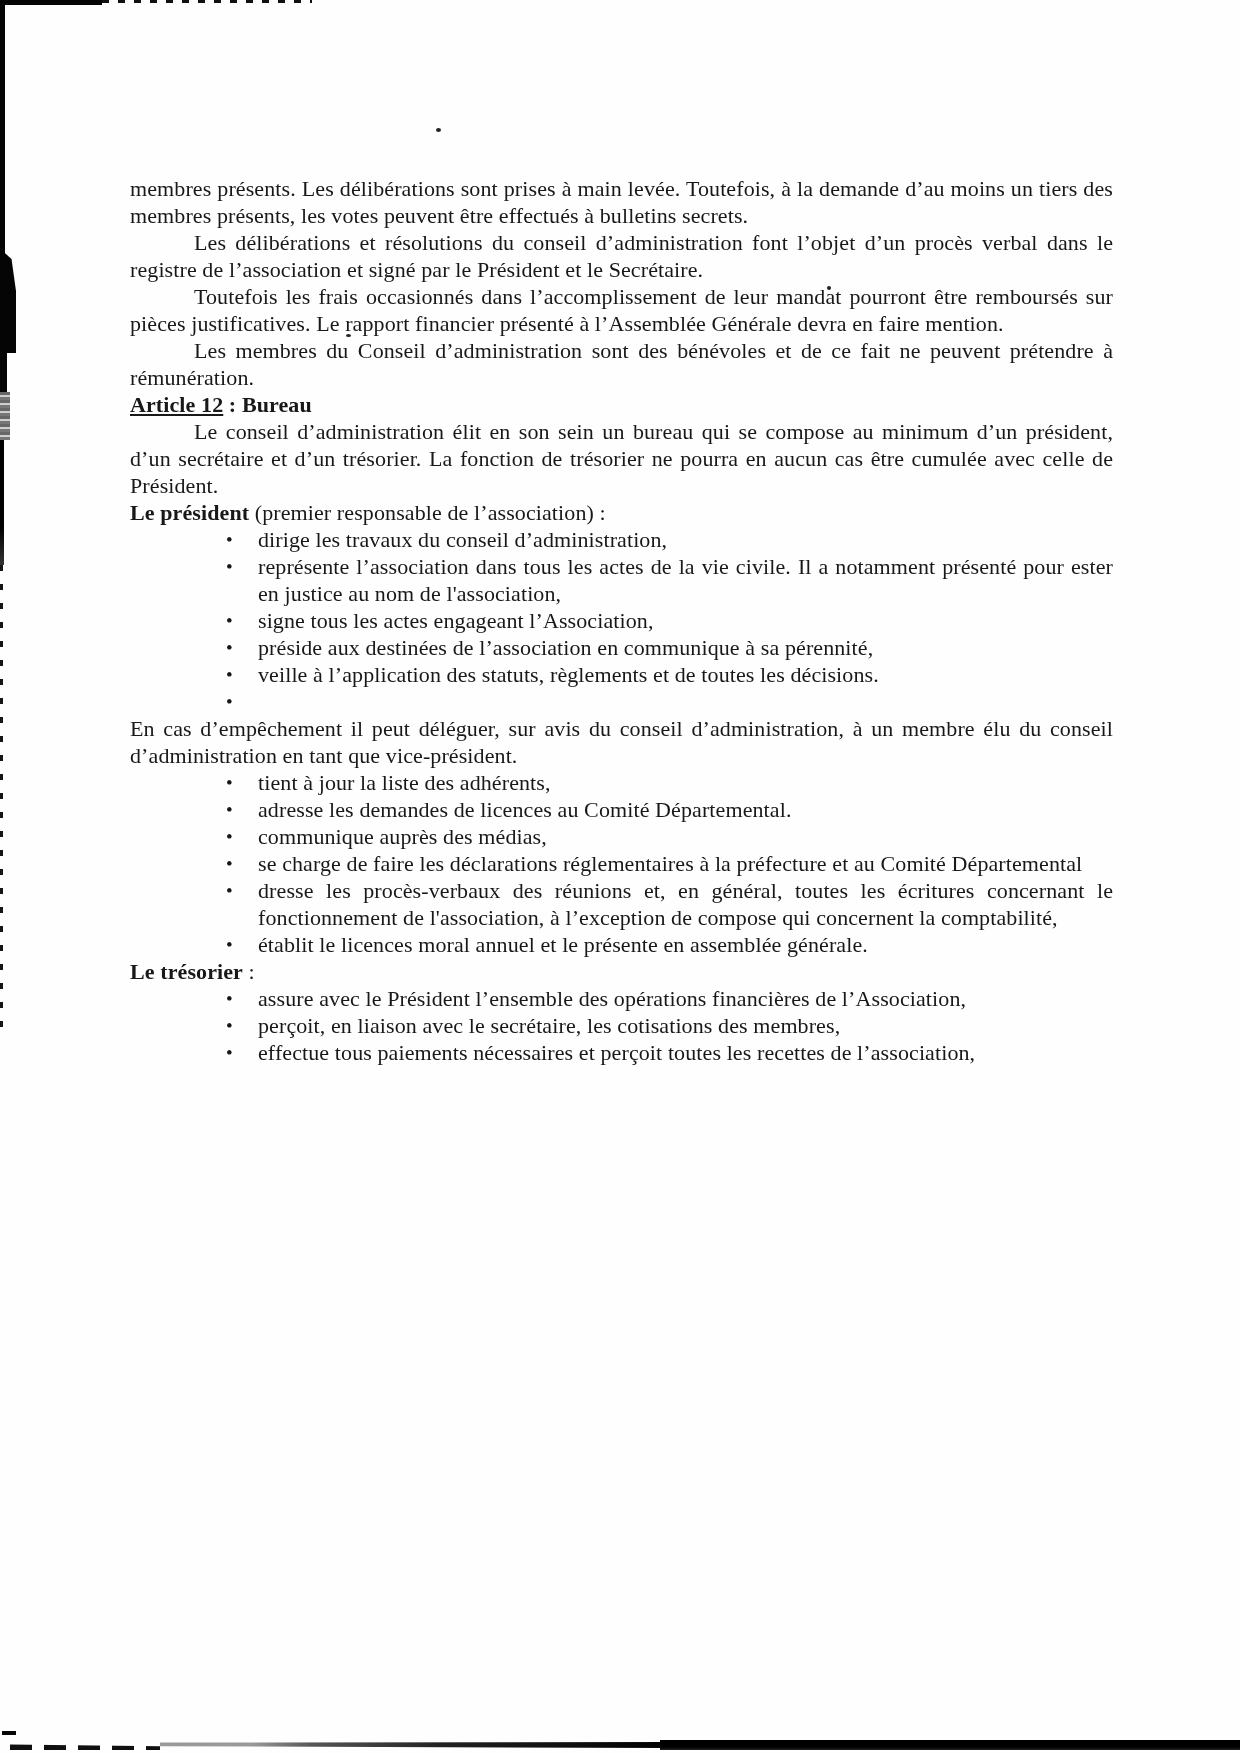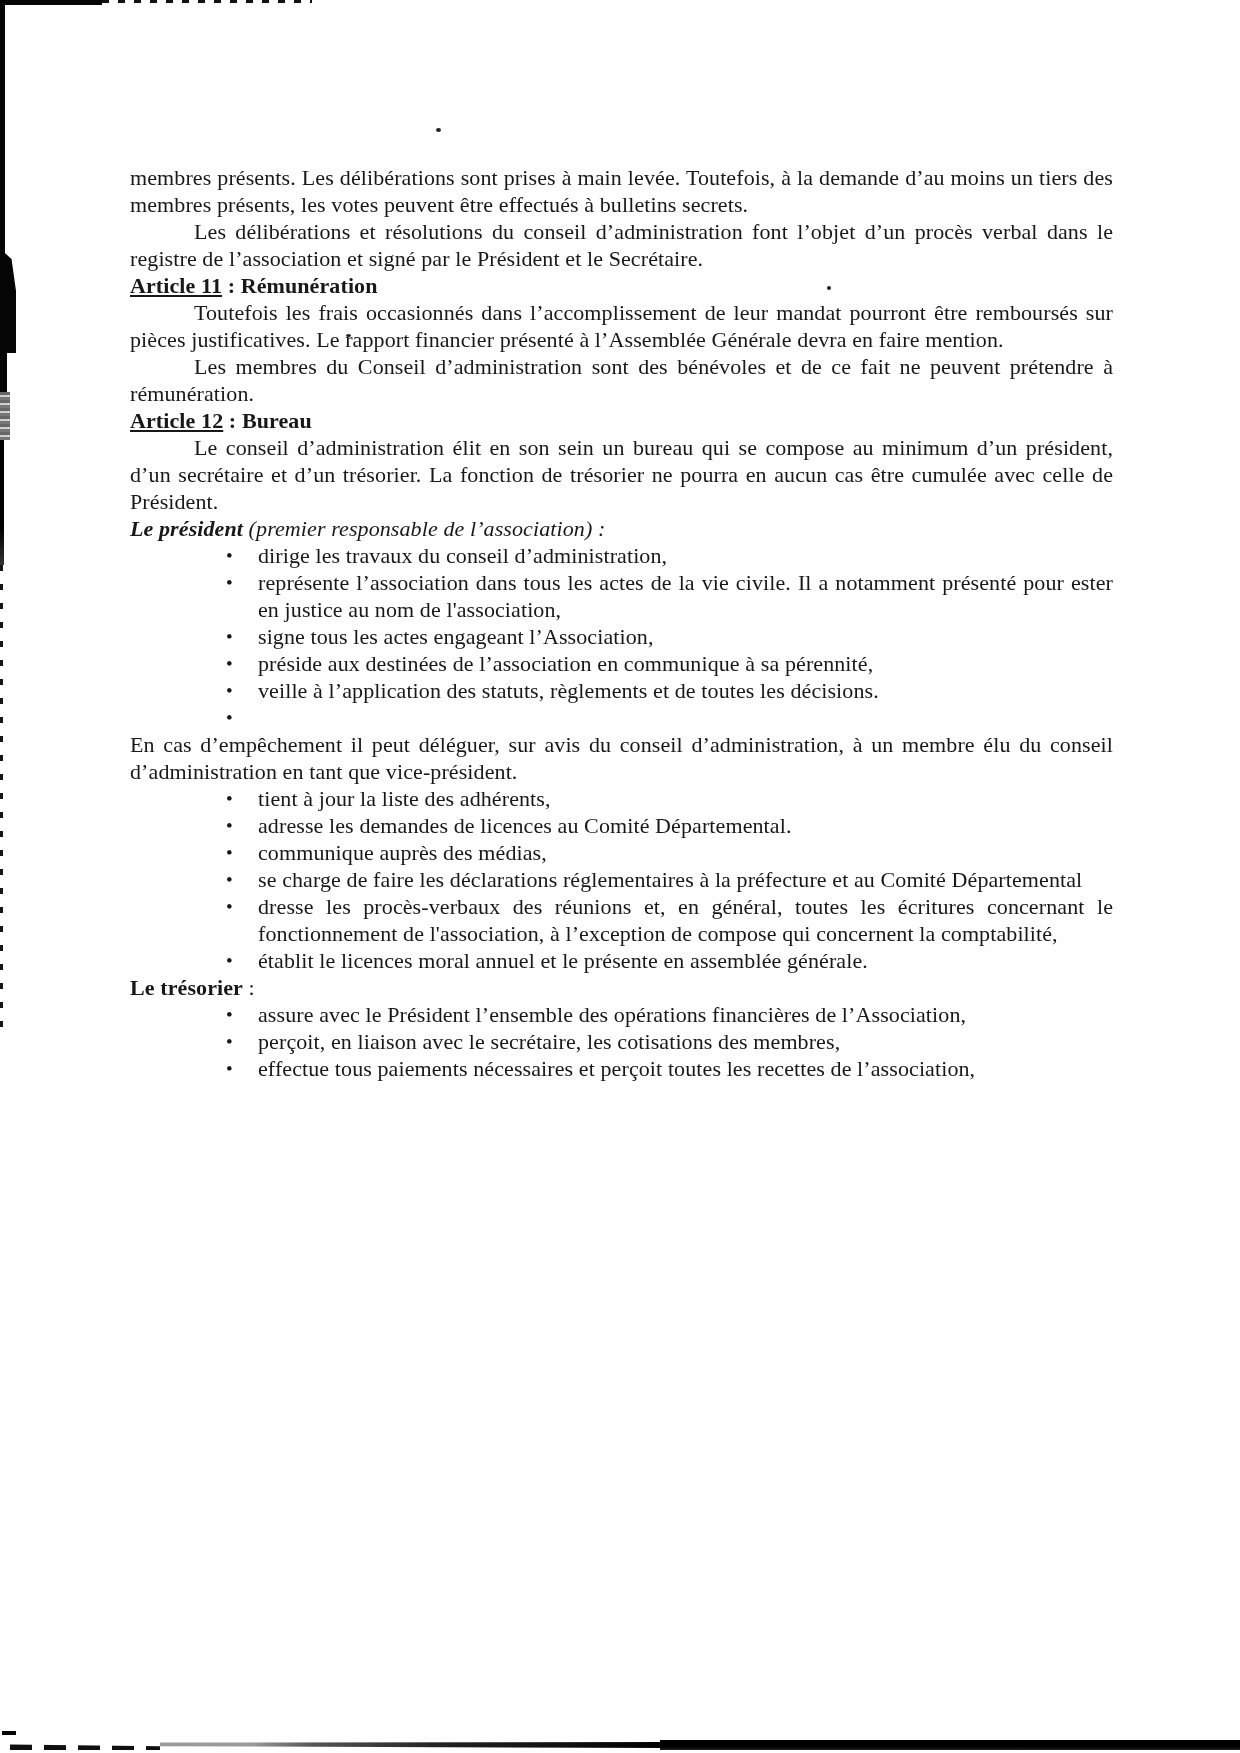--- a/index.html
+++ b/index.html
@@ -6,21 +6,21 @@
   body {
     width:1240px; height:1753px;
     position:relative;
     background:#fefefe;
     overflow:hidden;
     font-family:"Liberation Serif", serif;
   }
   
   .doc {
     position:absolute;
-    left:130px; top:164px;
+    left:130px; top:175px;
     width:983px;
     font-size:22px;
     line-height:27px;
     color:#181818;
     letter-spacing:0.1px;
   }
   .doc p { margin:0; text-align:justify; }
   .indent { text-indent:64px; }
   .article { margin:0; font-weight:bold; text-align:left; }
   .article .u { text-decoration:underline; }
@@ -30,21 +30,21 @@
   ul.blist li { display:flex; line-height:27px; }
   .blt { flex:none; width:32px; font-size:19px; }
   .btext { flex:1 1 auto; text-align:justify; }
   
   .mt-p2   { margin-top:27px; }
   .mt-h11  { margin-top:24px; }
   .mt-p3   { margin-top:30px; }
   .mt-p4   { margin-top:33px; }
   .mt-h12  { margin-top:28px; }
   .mt-p5   { margin-top:27px; }
-  .mt-pres { margin-top:29px;font-style:italic; }
+  .mt-pres { margin-top:29px; }
   .mt-ul   { margin-top:4px; }
   .mt-p6   { margin-top:6px; }
   .mt-sec  { margin-top:28px; }
   .mt-p7   { margin-top:29px; }
   .mt-tre  { margin-top:62px; }
   
   .art { position:absolute; background:#050505; }
   .edge-top-solid  { left:0; top:0; width:102px; height:5px; }
   .edge-top-dash   { left:102px; top:0; width:210px; height:3px;
     background:repeating-linear-gradient(90deg,#111 0 7px,transparent 7px 16px); }
@@ -91,21 +91,20 @@
 <div class="speck speck-1"></div>
 <div class="speck speck-2"></div>
 <div class="speck speck-3"></div>
 
 <div class="doc">
 
   <p>membres présents. Les délibérations sont prises à main levée. Toutefois, à la demande d’au moins un tiers des membres présents, les votes peuvent être effectués à bulletins secrets.</p>
 
   <p class="indent mt-p2">Les délibérations et résolutions du conseil d’administration font l’objet d’un procès verbal dans le registre de l’association et signé par le Président et le Secrétaire.</p>
 
-  <p class="article mt-h11"><span class="u">Article 11</span><span> : </span><span>Rémunération</span></p>
 
   <p class="indent mt-p4">Toutefois les frais occasionnés dans l’accomplissement de leur mandat pourront être remboursés sur pièces justificatives. Le rapport financier présenté à l’Assemblée Générale devra en faire mention.</p>
 
   <p class="indent mt-p3">Les membres du Conseil d’administration sont des bénévoles et de ce fait ne peuvent prétendre à rémunération.</p>
 
   <p class="article mt-h12"><span class="u">Article 12</span><span> : </span><span>Bureau</span></p>
 
   <p class="indent mt-p5">Le conseil d’administration élit en son sein un bureau qui se compose au minimum d’un président, d’un secrétaire et d’un trésorier. La fonction de trésorier ne pourra en aucun cas être cumulée avec celle de Président.</p>
 
   <p class="subhead mt-pres"><b>Le président</b><span> (premier responsable de l’association) :</span></p>

